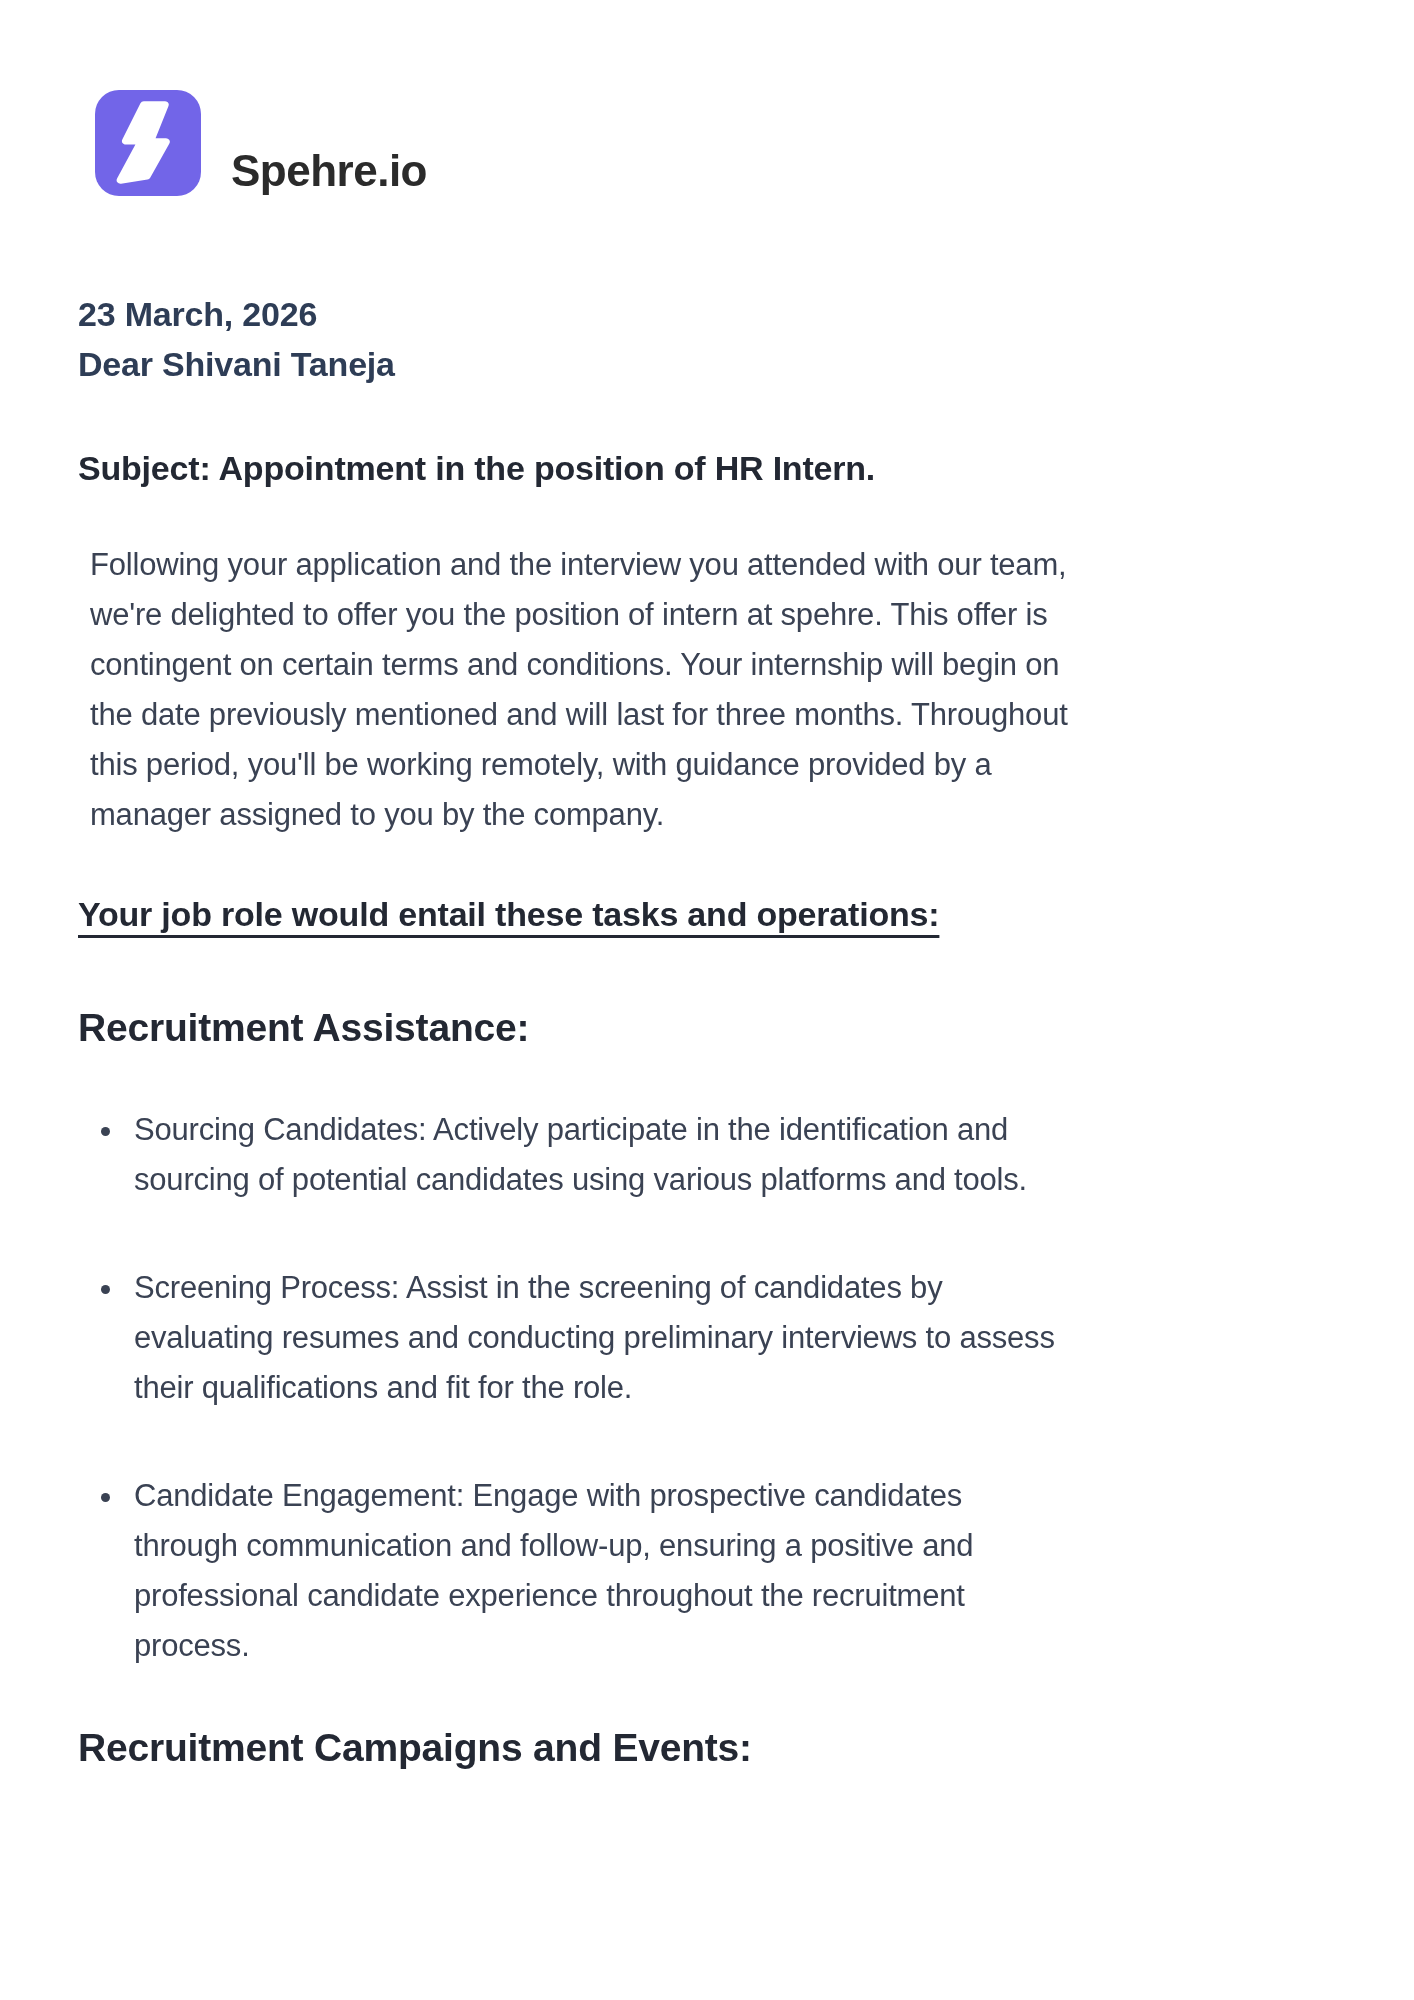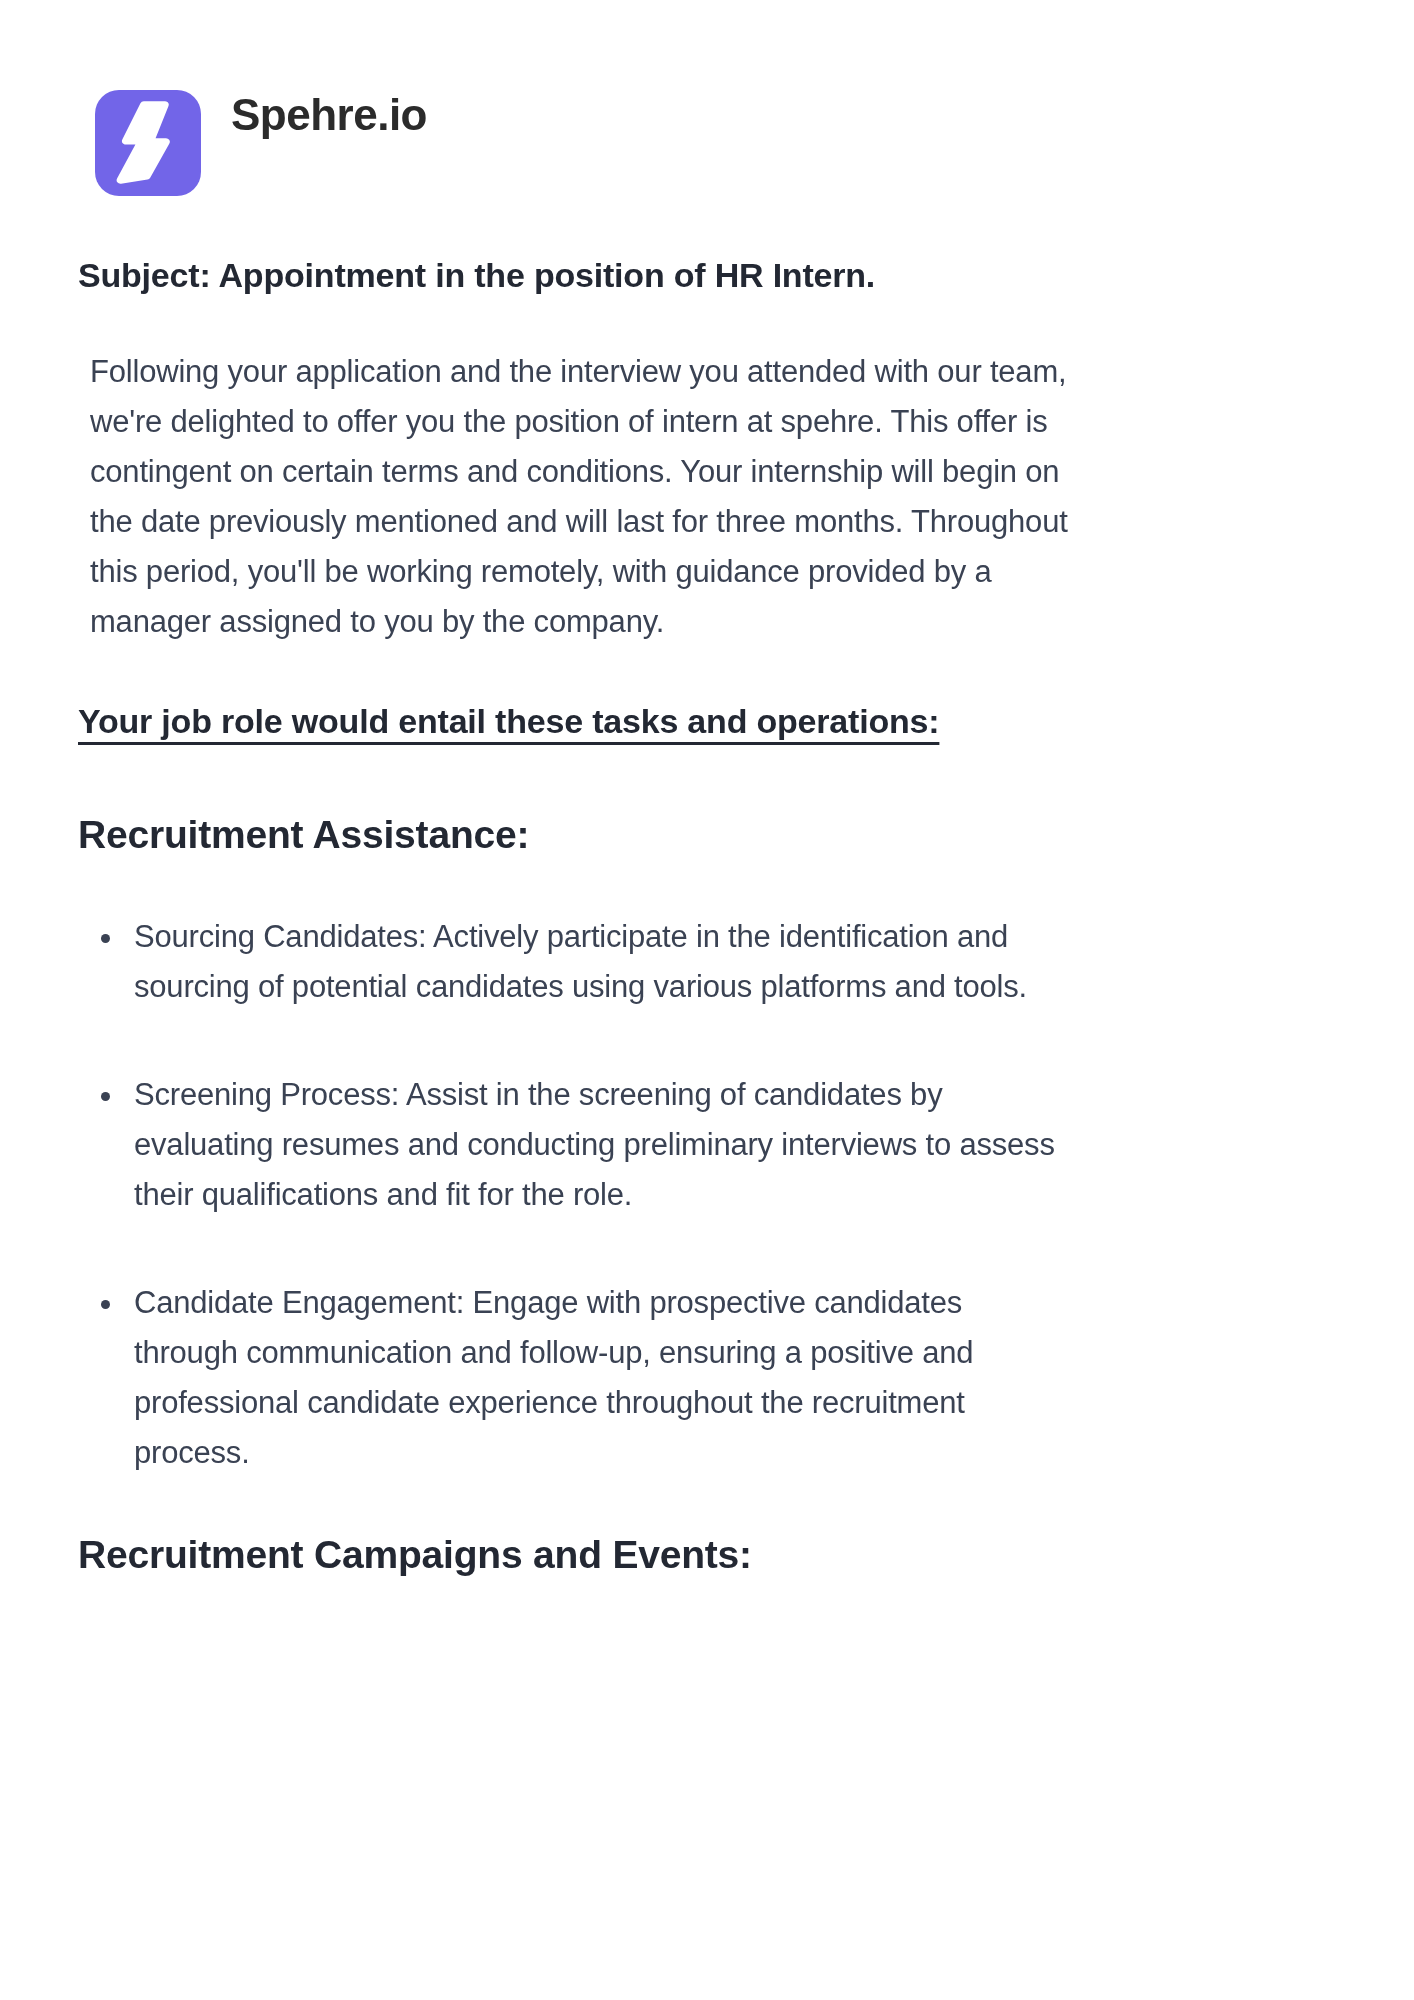--- a/index.html
+++ b/index.html
@@ -10,21 +10,21 @@
   .page {
     position: relative;
     width: 1414px;
     height: 2000px;
     background: #ffffff;
     overflow: hidden;
     font-family: "Liberation Sans", sans-serif;
   }
   .brand {
     display: flex;
-    align-items: flex-start;
+    align-items: flex-end;
     gap: 30px;
     padding-top: 90px;
     margin-left: 95px;
   }
   .logo-mark {
     width: 106px;
     height: 106px;
     border-radius: 24px;
     background: #7265e8;
     display: flex;
@@ -103,20 +103,24 @@
     <div class="logo-mark">
       <svg viewBox="0 0 100 100">
         <polygon points="66,14 46,14 29,48 44,48 24,85 49,81 67,49 52,49" fill="#ffffff" stroke="#ffffff" stroke-width="7" stroke-linejoin="round"></polygon>
       </svg>
     </div>
     <div class="logo-text">Spehre.io</div>
   </header>
 
   <div class="letter">
 
+    <p class="meta">
+      <span>23 March, 2026</span><br>
+      <span>Dear Shivani Taneja</span>
+    </p>
 
     <p class="subject">Subject: Appointment in the position of HR Intern.</p>
 
     <p class="intro">Following your application and the interview you attended with our team, we're delighted to offer you the position of intern at spehre. This offer is contingent on certain terms and conditions. Your internship will begin on the date previously mentioned and will last for three months. Throughout this period, you'll be working remotely, with guidance provided by a manager assigned to you by the company.</p>
 
     <p class="tasks-heading">Your job role would entail these tasks and operations:</p>
 
     <p class="section-title">Recruitment Assistance:</p>
 
     <ul class="task-list">

